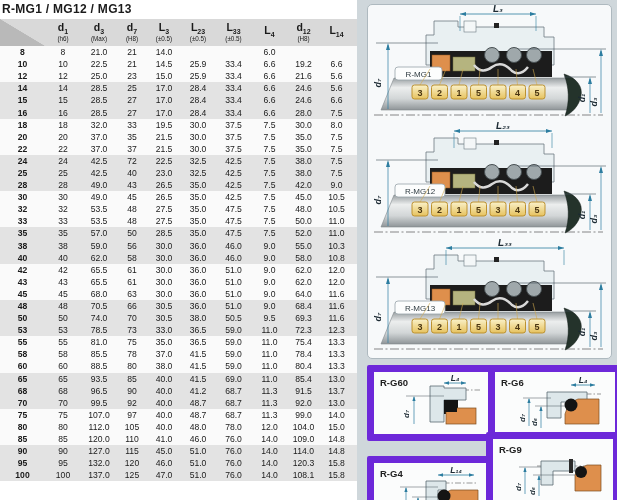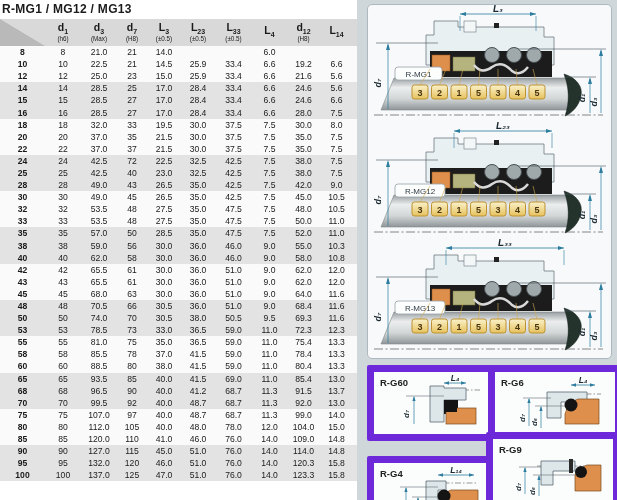--- a/index.html
+++ b/index.html
@@ -507,21 +507,21 @@
       </div>
       <div class="trow band">
         <div class="tcell c0">100</div>
         <div class="tcell c1">100</div>
         <div class="tcell c2">137.0</div>
         <div class="tcell c3">125</div>
         <div class="tcell c4">47.0</div>
         <div class="tcell c5">51.0</div>
         <div class="tcell c6">76.0</div>
         <div class="tcell c7">14.0</div>
-        <div class="tcell c8">123.3</div>
+        <div class="tcell c8">108.1</div>
         <div class="tcell c9">15.8</div>
       </div>
     </div>
 </div>
 
 <div class="right">
   <div class="big-panel">
 
     <svg class="seal" width="241" height="117" viewBox="0 0 241 117">
       <defs>

